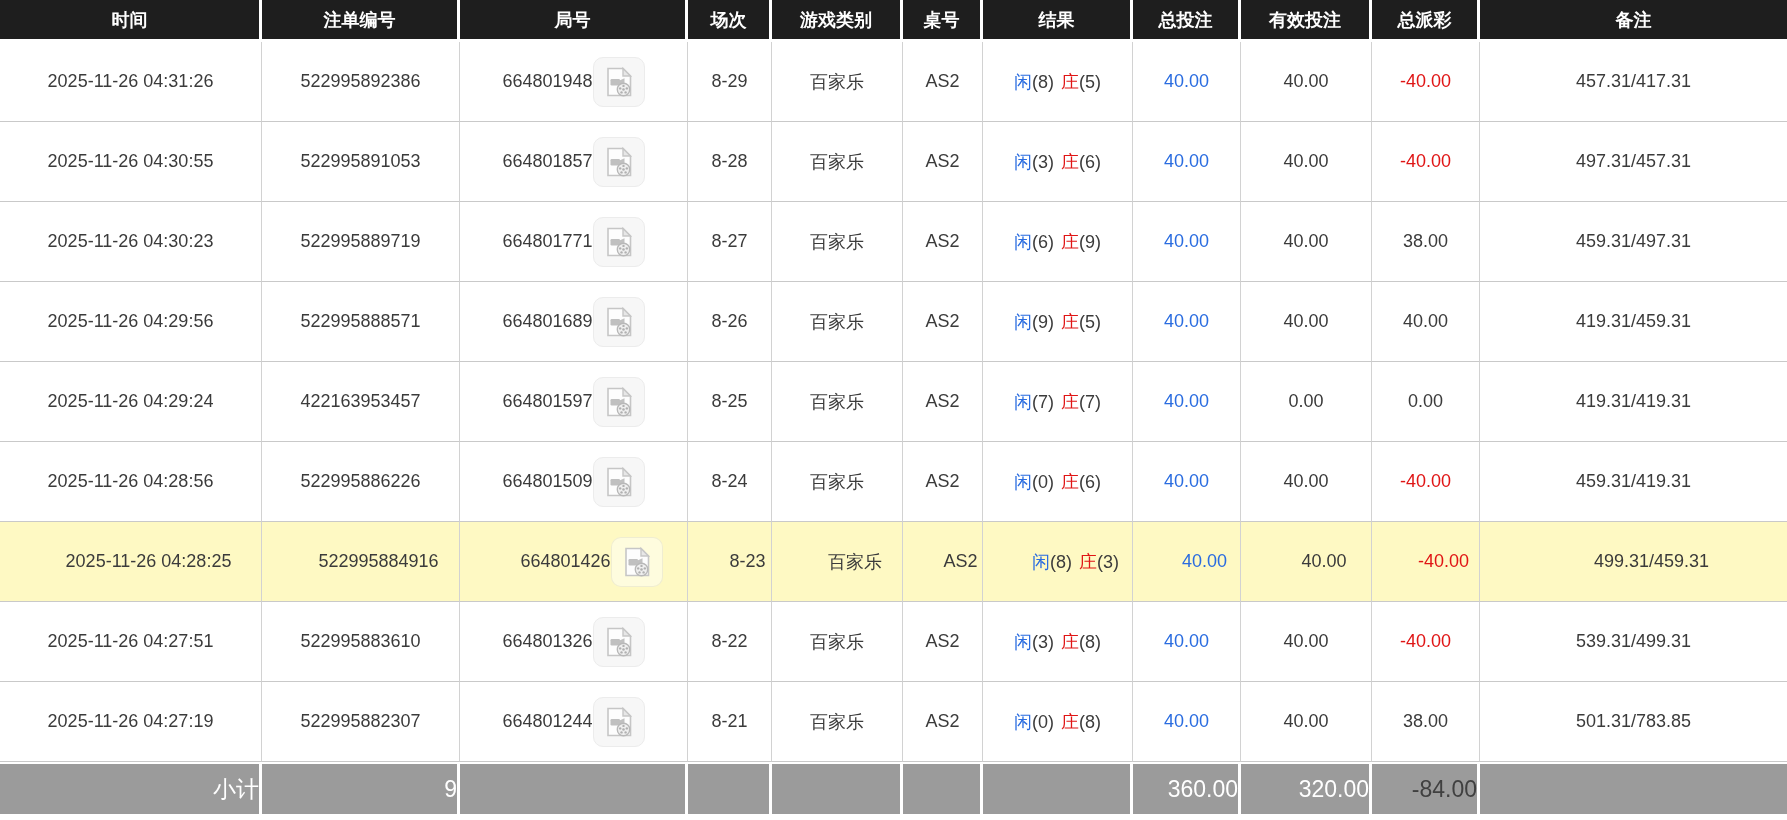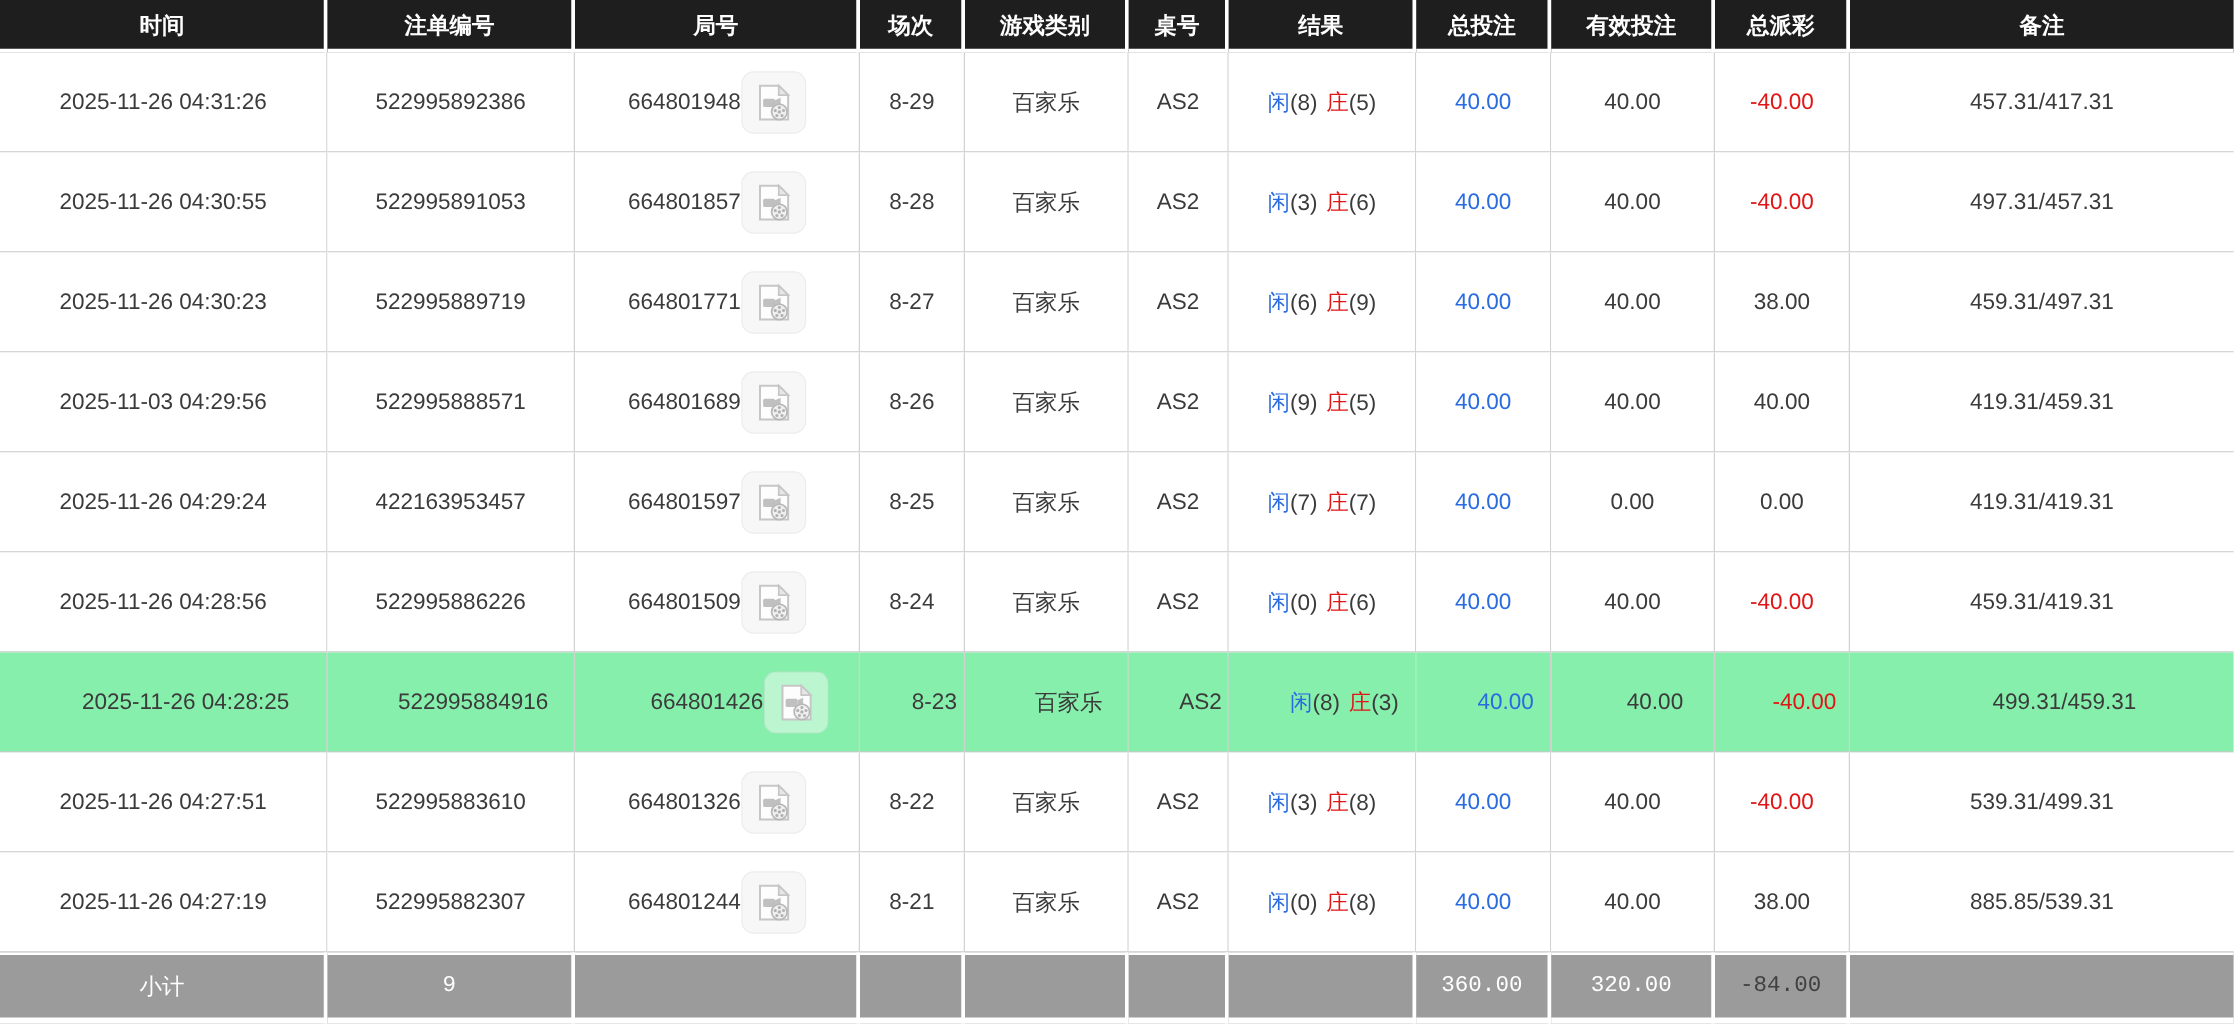--- a/index.html
+++ b/index.html
@@ -11,36 +11,36 @@
     border-right:3px solid #ffffff;border-bottom:3px solid #ffffff;
   }
   thead th:last-child{border-right:none;}
   tbody td{
     height:79px;padding:0;text-align:center;vertical-align:middle;
     font-size:18px;color:#3b3b3b;background:#ffffff;
     border-right:1px solid #d2d2d2;border-bottom:1px solid #c9c9c9;
     overflow:hidden;white-space:nowrap;
   }
   tbody td:last-child{border-right:none;}
-  tr.highlight td{background:#86efac;padding-left:36px;}
+  tr.highlight td{background:#fef9c3;padding-left:36px;}
   .blue{color:#2a6ce0;}
   .red{color:#e01515;}
   .neg{color:#e01515;}
   .banker{margin-left:7px;}
   .round-wrap{display:flex;align-items:center;justify-content:center;gap:0;}
   .video-btn{
     width:52px;height:50px;border-radius:10px;background:#f7f7f7;
     border:1px solid #ececec;display:inline-flex;align-items:center;justify-content:center;
     cursor:pointer;padding:0;
   }
   .highlight .video-btn{background:rgba(255,255,255,0.45);border-color:rgba(0,0,0,0.06);}
   tr.subtotal td{
-    background:#9b9b9b;color:#ffffff;font-size:18px;height:50px;padding:0;
-    text-align:center;vertical-align:middle;
-    border-right:3px solid #ffffff;border-top:2px solid #ffffff;border-bottom:5px solid #ffffff;font-family:Liberation Mono, monospace;
+    background:#9b9b9b;color:#ffffff;font-size:23px;height:50px;padding:0;
+    text-align:right;vertical-align:middle;
+    border-right:3px solid #ffffff;border-top:2px solid #ffffff;border-bottom:5px solid #ffffff;
   }
   tr.subtotal td:last-child{border-right:none;}
   tr.subtotal td.neg{color:#404040;}
 </style>
 </head>
 <body>
 
 <table>
   <colgroup>
     <col style="width:262px">
@@ -161,21 +161,21 @@
     <td>8-27</td>
     <td>百家乐</td>
     <td>AS2</td>
     <td><span class="blue">闲</span><span>(6)</span><span class="red banker">庄</span><span>(9)</span></td>
     <td class="blue">40.00</td>
     <td>40.00</td>
     <td>38.00</td>
     <td>459.31/497.31</td>
   </tr>
       <tr>
-    <td>2025-11-03 04:29:56</td>
+    <td>2025-11-26 04:29:56</td>
     <td>522995888571</td>
     <td>
       <div class="round-wrap">
         <span>664801689</span>
         <button class="video-btn" type="button">
           <svg width="32" height="32" viewBox="0 0 32 32">
             <path d="M5 2.5 H20 L27.5 10 V29.5 H5 Z" fill="#fdfdfd" stroke="#c6c6c6" stroke-width="1.6"></path>
             <path d="M20 2.5 V10 H27.5 Z" fill="#e7e7e7" stroke="#c6c6c6" stroke-width="1.4"></path>
             <rect x="7.5" y="13" width="9.5" height="6.5" rx="1.2" fill="#c0c0c0"></rect>
             <path d="M17 14.2 L21.5 12.2 V20.3 L17 18.3 Z" fill="#c0c0c0"></path>
@@ -350,21 +350,21 @@
         </button>
       </div>
     </td>
     <td>8-21</td>
     <td>百家乐</td>
     <td>AS2</td>
     <td><span class="blue">闲</span><span>(0)</span><span class="red banker">庄</span><span>(8)</span></td>
     <td class="blue">40.00</td>
     <td>40.00</td>
     <td>38.00</td>
-    <td>885.85/539.31</td>
+    <td>501.31/783.85</td>
   </tr>
     </tbody>
   <tbody>
     <tr class="subtotal">
       <td>小计</td>
       <td>9</td>
       <td></td>
       <td></td>
       <td></td>
       <td></td>

